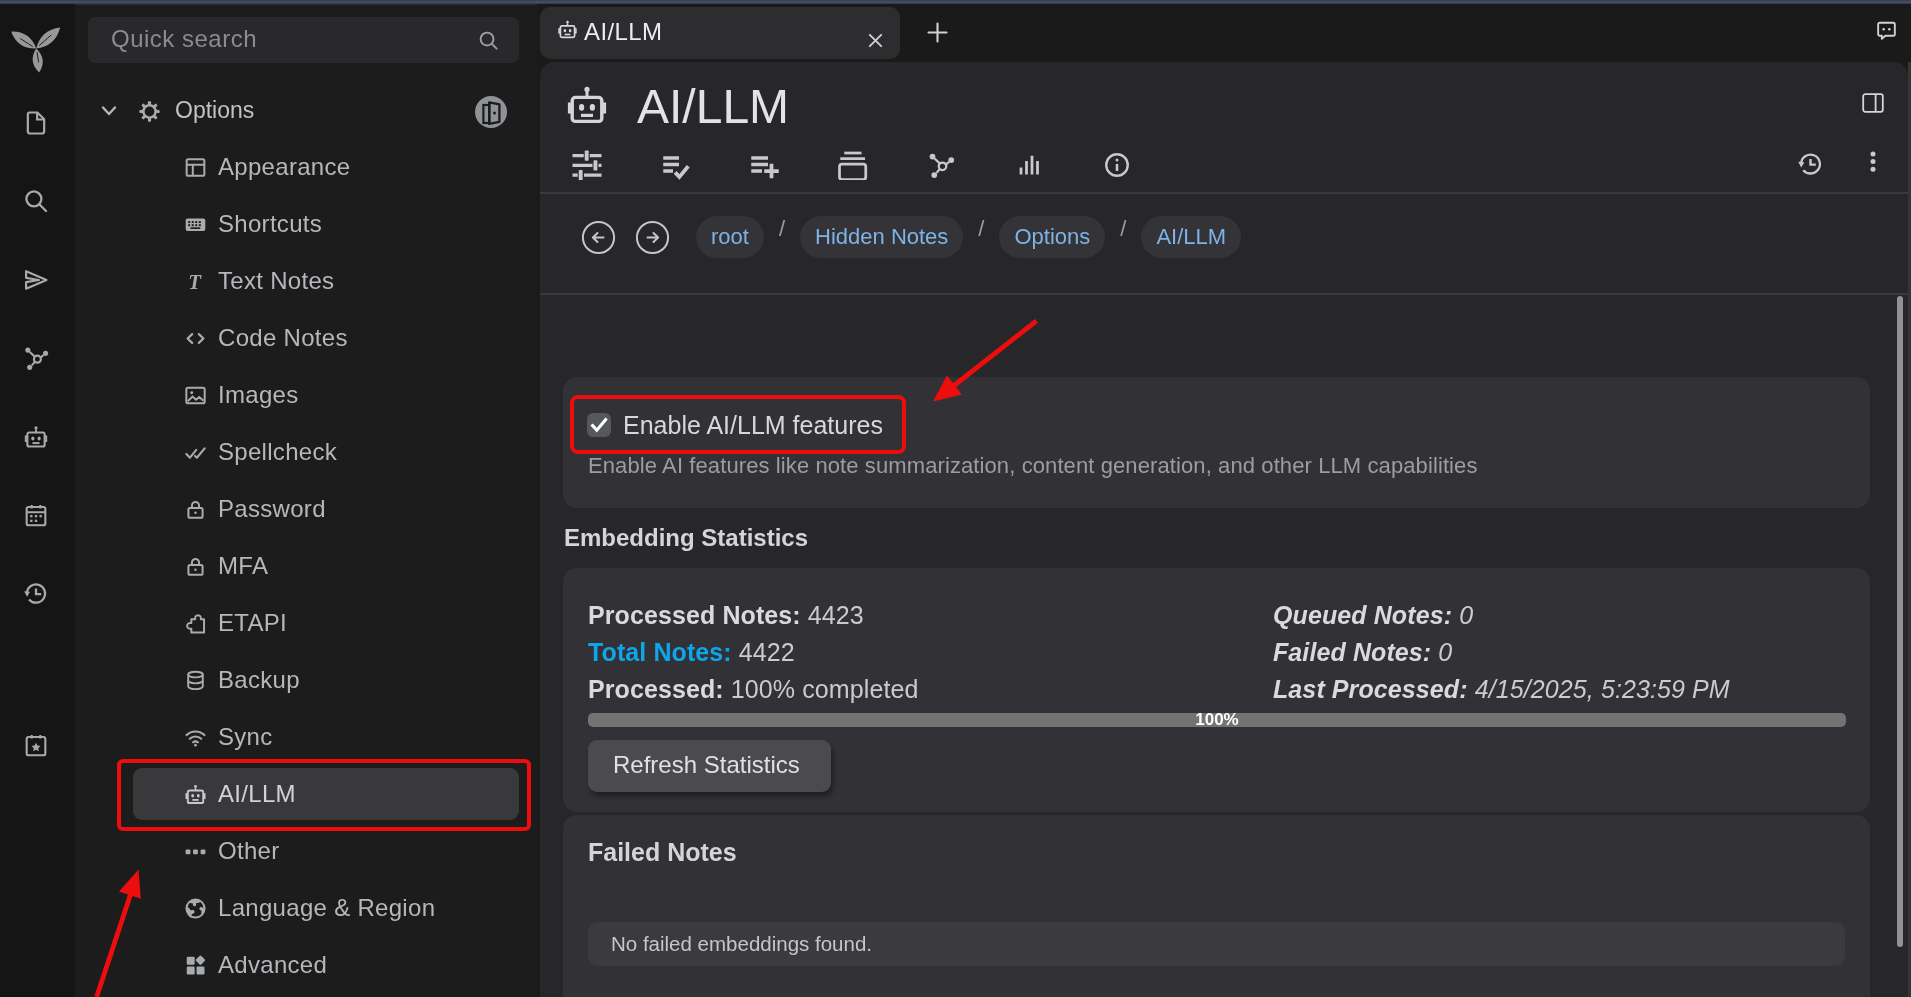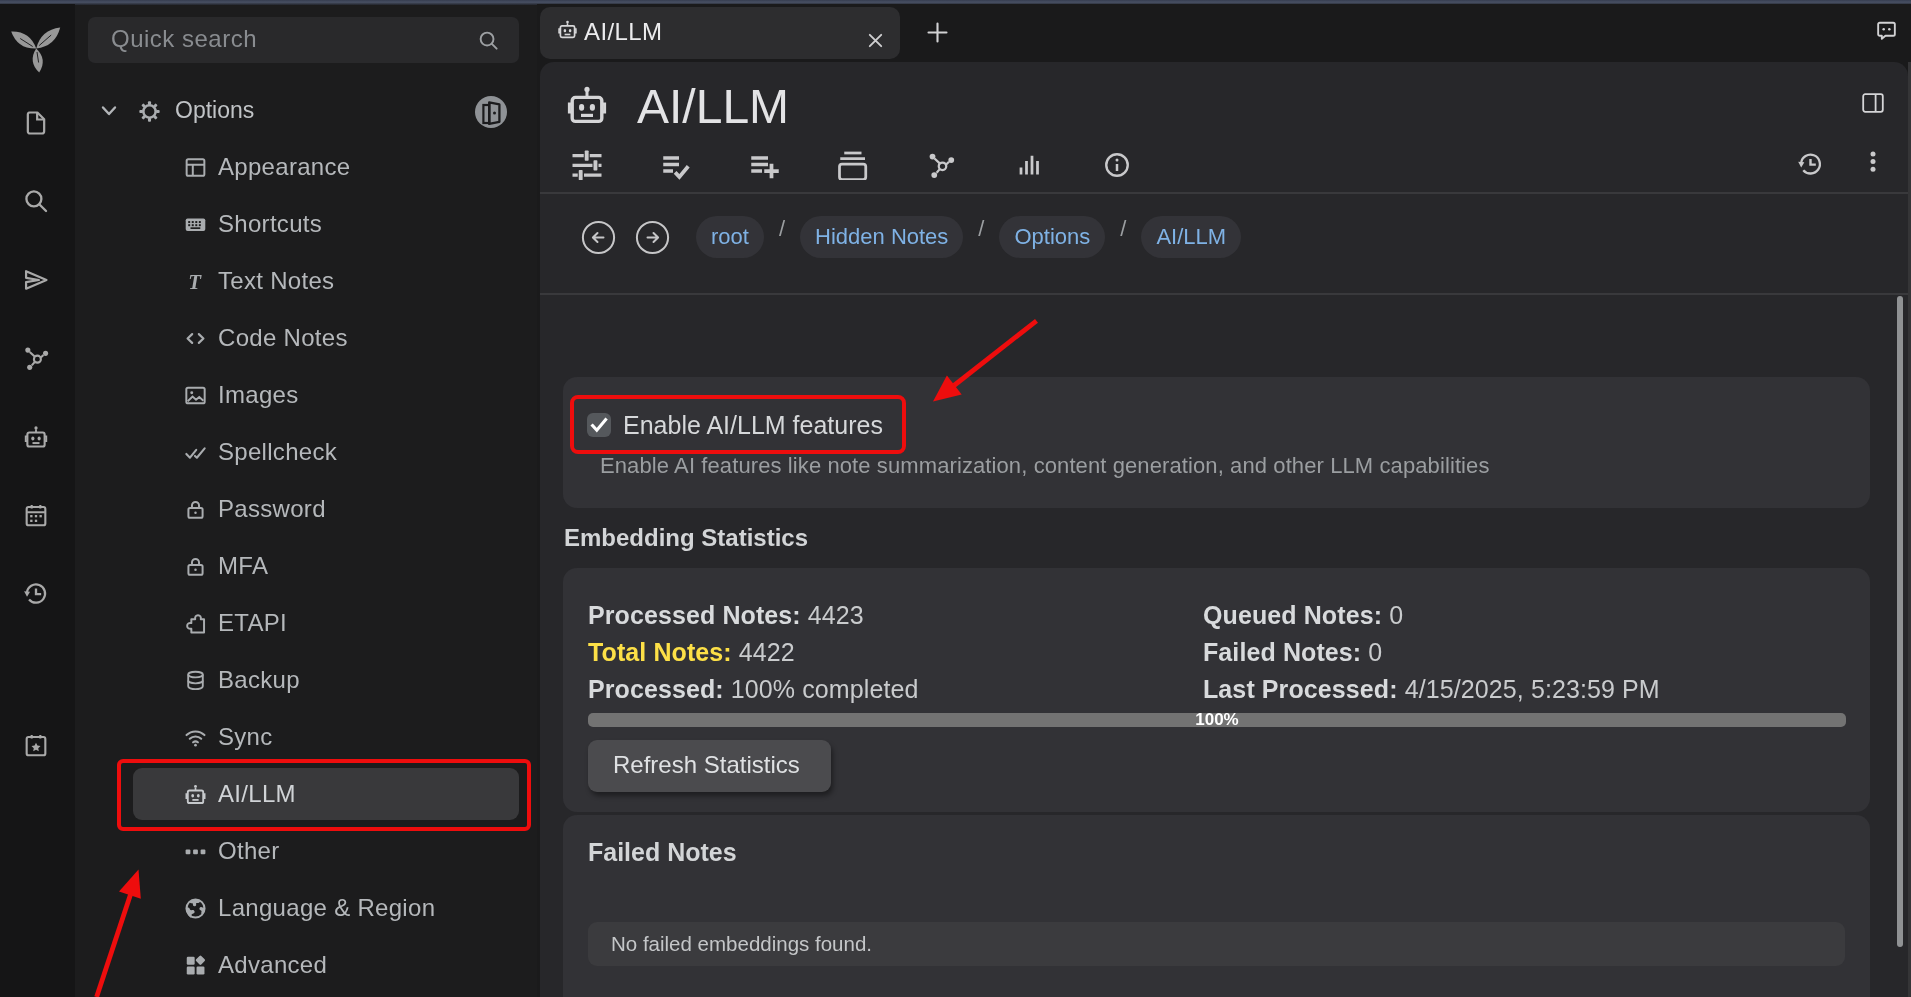--- a/index.html
+++ b/index.html
@@ -346,30 +346,30 @@
   </div>
   <div class="abs" style="left:0;top:231px;width:1368px;height:2px;background:#39393c;"></div>
 
   <div class="card" style="top:315px;height:131px;">
     <div class="abs" style="left:24px;top:36px;width:24px;height:24px;border-radius:6px;background:#55585c;">
       <svg style="position:absolute;left:3px;top:4px" width="18" height="16" viewBox="0 0 18 16" fill="none" stroke="#fff" stroke-width="3.1" stroke-linecap="square" stroke-linejoin="miter">
           <path d="M2.6 8.6l4.2 4.6L15.6 2.8"></path>
         </svg>
     </div>
     <span class="abs" style="left:60px;top:34px;font-size:25px;color:#d6d8da;">Enable AI/LLM features</span>
-    <span class="abs" style="left:25px;top:76px;font-size:22px;letter-spacing:0.1px;color:#9b9ea1;margin-left:12px;">Enable AI features like note summarization, content generation, and other LLM capabilities</span>
+    <span class="abs" style="left:25px;top:76px;font-size:22px;letter-spacing:0.1px;color:#9b9ea1;">Enable AI features like note summarization, content generation, and other LLM capabilities</span>
   </div>
   <div class="hdr" style="left:24px;top:462px;">Embedding Statistics</div>
   <div class="card" style="top:506px;height:244px;">
     <div class="abs" style="left:25px;top:29px;font-size:25px;letter-spacing:0.1px;color:#c9cbcd;line-height:37px;">
       <div><b style="color:#d8dadc">Processed Notes:</b> 4423</div>
-      <div><b style="color:#fde047">Total Notes:</b> 4422</div>
+      <div><b style="color:#0ea5e9">Total Notes:</b> 4422</div>
       <div><b style="color:#d8dadc">Processed:</b> 100% completed</div>
     </div>
-    <div class="abs" style="left:640px;top:29px;font-size:25px;letter-spacing:0.1px;color:#c9cbcd;line-height:37px;">
+    <div class="abs" style="left:710px;top:29px;font-size:25px;letter-spacing:0.1px;color:#c9cbcd;line-height:37px;font-style:italic;">
       <div><b style="color:#d8dadc">Queued Notes:</b> 0</div>
       <div><b style="color:#d8dadc">Failed Notes:</b> 0</div>
       <div><b style="color:#d8dadc">Last Processed:</b> 4/15/2025, 5:23:59 PM</div>
     </div>
     <div class="abs" style="left:25px;top:145px;width:1258px;height:14px;border-radius:5px;background:#737373;text-align:center;">
       <span style="font-size:17px;font-weight:600;color:#fff;line-height:14px;display:block;">100%</span>
     </div>
     <div class="abs" style="left:25px;top:172px;width:243px;height:52px;border-radius:9px;background:#4b4b4e;box-shadow:2px 4px 5px rgba(0,0,0,.4);">
       <span class="abs" style="left:25px;top:11px;font-size:24px;color:#dfe1e3;">Refresh Statistics</span>
     </div>

